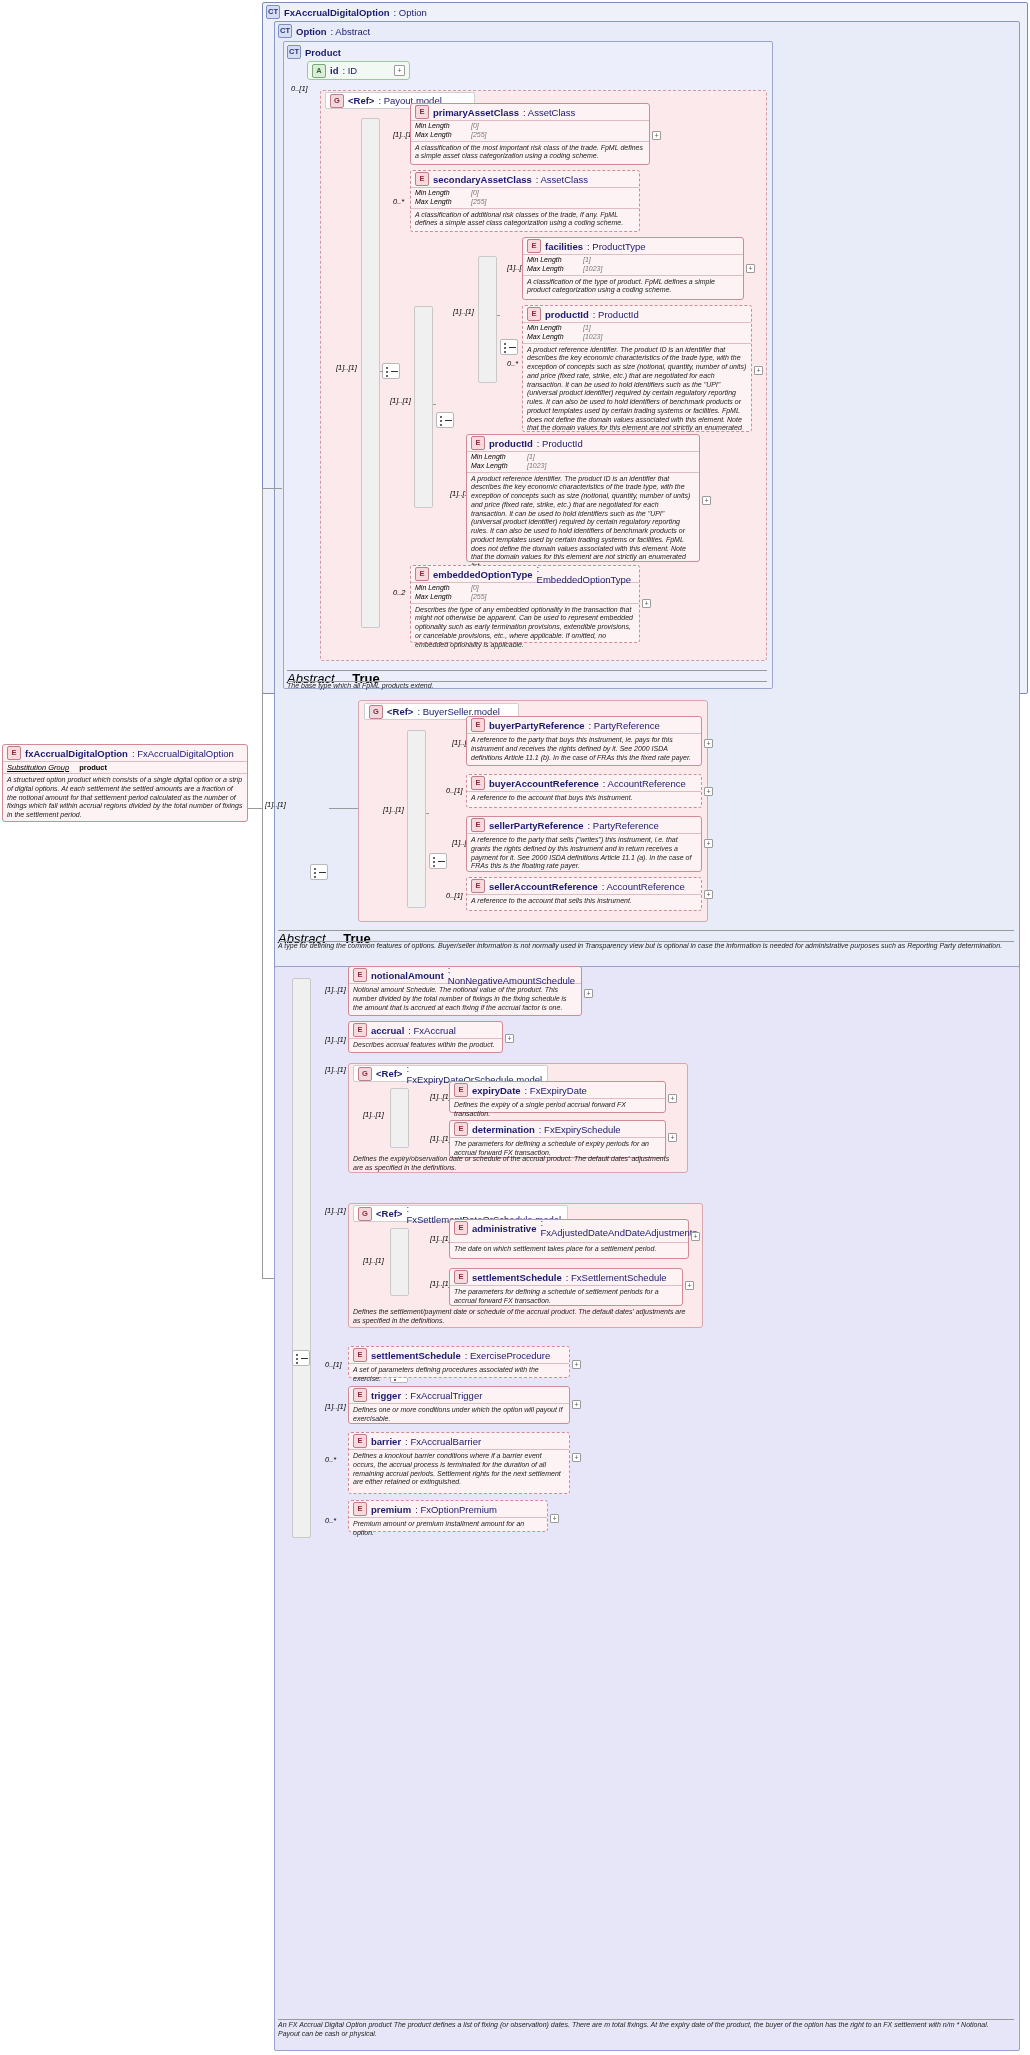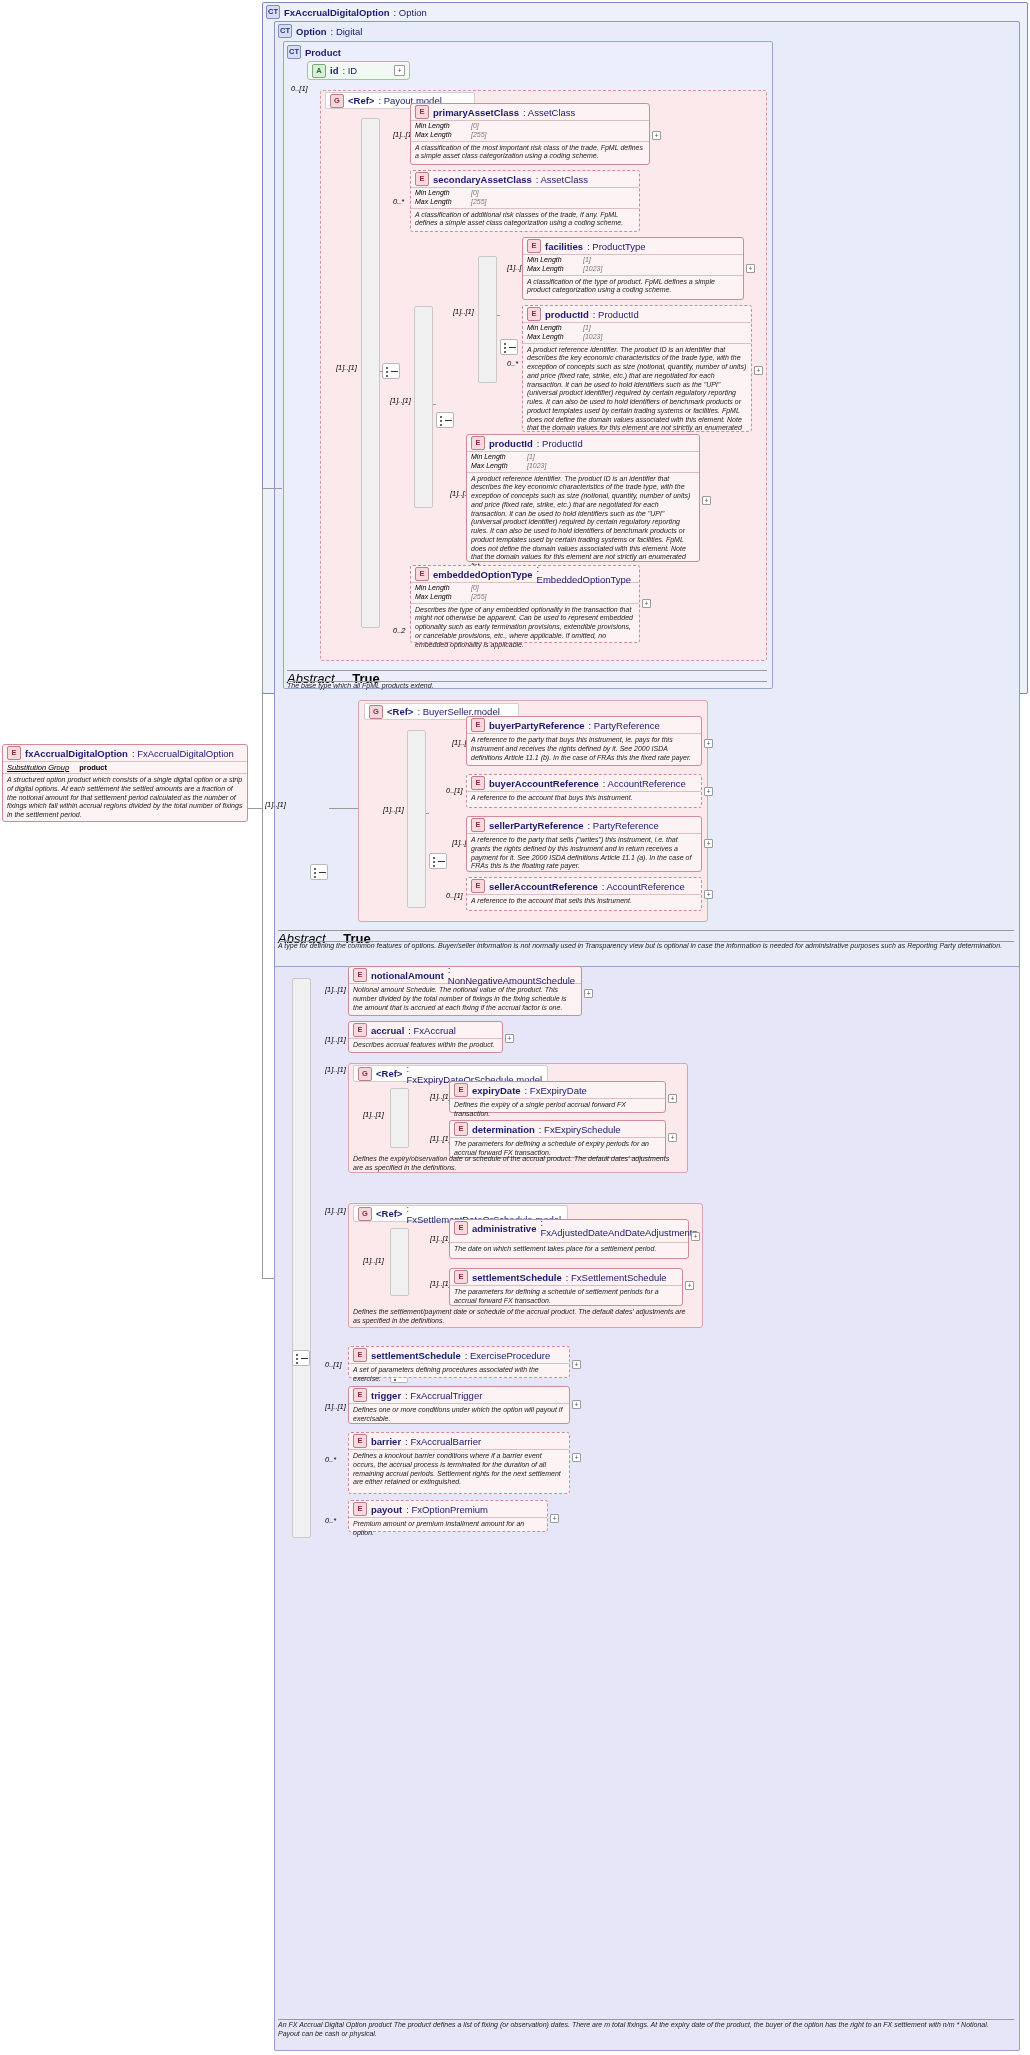--- a/index.html
+++ b/index.html
@@ -72,21 +72,21 @@
     <span class="nm">FxAccrualDigitalOption</span>
     <span class="ty">: Option</span>
   </div>
 </div>
 
 <div class="abs ctbox2" style="left:274px;top:21px;width:746px;height:949px;"></div>
 <div class="abs" style="left:278px;top:23px;width:400px;height:16px;">
   <div class="hdr" style="padding:0;">
     <span class="g g-ct">CT</span>
     <span class="nm">Option</span>
-    <span class="ty">: Digital</span>
+    <span class="ty">: Abstract</span>
   </div>
 </div>
 
 <div class="abs ctbox3" style="left:283px;top:41px;width:490px;height:648px;"></div>
 <div class="abs" style="left:287px;top:44px;width:300px;height:16px;">
   <div class="hdr" style="padding:0;">
     <span class="g g-ct">CT</span>
     <span class="nm">Product</span>
   </div>
 </div>
@@ -212,21 +212,21 @@
     <span>Min Length</span>
     <span class="v">[1]</span>
     <span>Max Length</span>
     <span class="v">[1023]</span>
   </div>
   <div class="sep"></div>
   <div class="doc">A product reference identifier. The product ID is an identifier that describes the key economic characteristics of the trade type, with the exception of concepts such as size (notional, quantity, number of units) and price (fixed rate, strike, etc.) that are negotiated for each transaction. It can be used to hold identifiers such as the "UPI" (universal product identifier) required by certain regulatory reporting rules. It can also be used to hold identifiers of benchmark products or product templates used by certain trading systems or facilities. FpML does not define the domain values associated with this element. Note that the domain values for this element are not strictly an enumerated list.</div>
 </div>
 <div class="abs lens" style="left:702px;top:496px;">+</div>
 
-<div class="abs occ" style="left:393px;top:626px;text-align:center;">0..2</div>
+<div class="abs occ" style="left:393px;top:588px;text-align:center;">0..2</div>
 <div class="abs elembox-dash" style="left:410px;top:565px;width:230px;height:78px;">
   <div class="hdr">
     <span class="g g-e">E</span>
     <span class="nm">embeddedOptionType</span>
     <span class="ty">: EmbeddedOptionType</span>
   </div>
   <div class="sep"></div>
   <div class="mm">
     <span>Min Length</span>
     <span class="v">[0]</span>
@@ -479,21 +479,21 @@
   </div>
   <div class="sep"></div>
   <div class="doc">Defines a knockout barrier conditions where if a barrier event occurs, the accrual process is terminated for the duration of all remaining accrual periods. Settlement rights for the next settlement are either retained or extinguished.</div>
 </div>
 <div class="abs lens" style="left:572px;top:1453px;">+</div>
 
 <div class="abs occ" style="left:325px;top:1516px;">0..*</div>
 <div class="abs elembox-dash" style="left:348px;top:1500px;width:200px;height:32px;">
   <div class="hdr">
     <span class="g g-e">E</span>
-    <span class="nm">payout</span>
+    <span class="nm">premium</span>
     <span class="ty">: FxOptionPremium</span>
   </div>
   <div class="sep"></div>
   <div class="doc">Premium amount or premium installment amount for an option.</div>
 </div>
 <div class="abs lens" style="left:550px;top:1514px;">+</div>
 
 <div class="abs ln lnh" style="left:278px;top:2019px;width:736px;"></div>
 <div class="abs doc-b" style="left:278px;top:2021px;width:730px;">An FX Accrual Digital Option product The product defines a list of fixing (or observation) dates. There are m total fixings. At the expiry date of the product, the buyer of the option has the right to an FX settlement with n/m * Notional. Payout can be cash or physical.</div>
 

